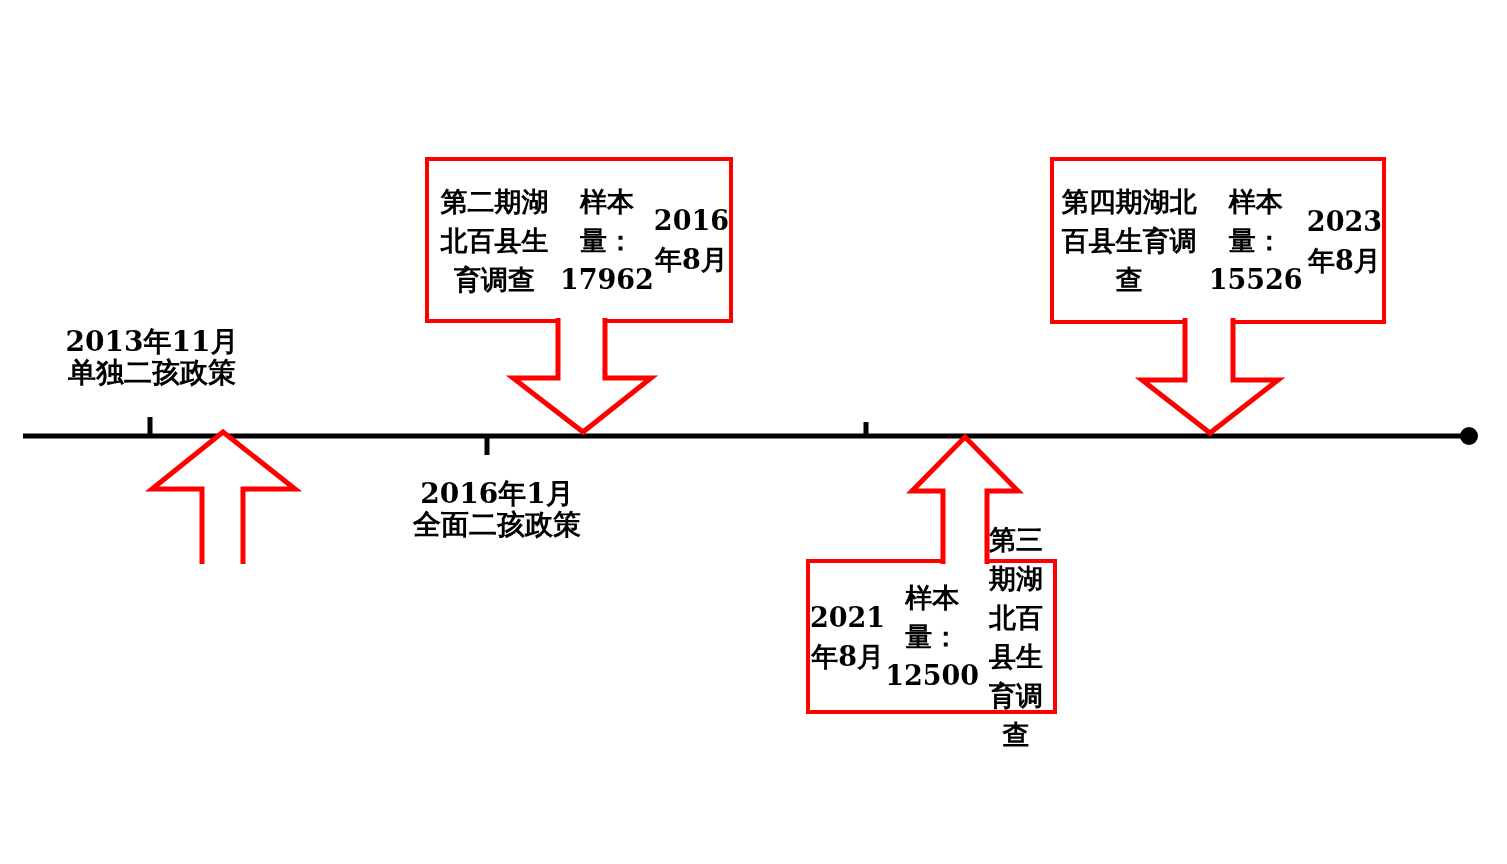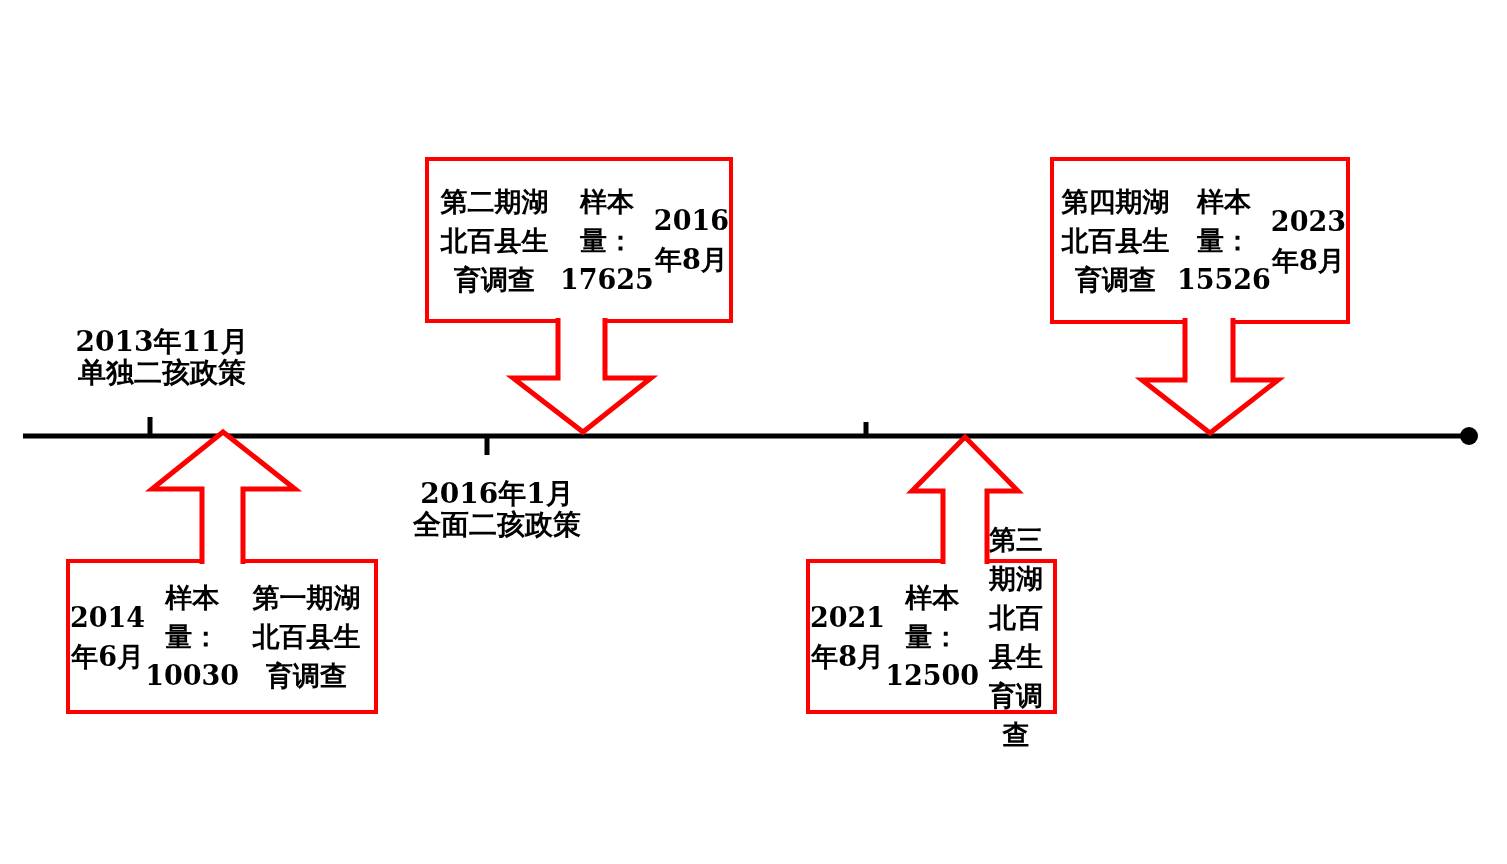--- a/index.html
+++ b/index.html
@@ -52,48 +52,43 @@
   }
   .axis-line, .axis-tick {
     stroke-width: 5;
   }
 </style>
 </head>
 <body>
 
 <div class="canvas">
 
-  <div class="policy-label" style="left:32px;top:326px;width:260px">
+  <div class="policy-label" style="left:22px;top:326px;width:260px">
     <div>2013年11月</div>
     <div>单独二孩政策</div>
   </div>
 
   <div class="policy-label" style="left:367px;top:478px;width:260px">
     <div>2016年1月</div>
     <div>全面二孩政策</div>
   </div>
 
 
   <div class="survey-box" style="left:425px;top:157px;width:308px;height:166px">
     <div>第二期湖北百县生育调查</div>
-    <div>样本量：17625</div>
+    <div>样本量：17962</div>
     <div>2016年8月</div>
   </div>
 
-  <div class="survey-box" style="left:1050px;top:157px;width:300px;height:167px">
+  <div class="survey-box" style="left:1050px;top:157px;width:336px;height:167px">
     <div>第四期湖北百县生育调查</div>
     <div>样本量：15526</div>
     <div>2023年8月</div>
   </div>
 
-  <div class="survey-box" style="left:66px;top:559px;width:312px;height:155px">
-    <div>2014年6月</div>
-    <div>样本量：10030</div>
-    <div>第一期湖北百县生育调查</div>
-  </div>
 
   <div class="survey-box" style="left:806px;top:559px;width:251px;height:155px">
     <div>2021年8月</div>
     <div>样本量：12500</div>
     <div>第三期湖北百县生育调查</div>
   </div>
 
   <svg class="overlay" width="1507" height="864" viewBox="0 0 1507 864">
 
     <line class="axis-line" x1="23" y1="436" x2="1468" y2="436" stroke="#000000"></line>

